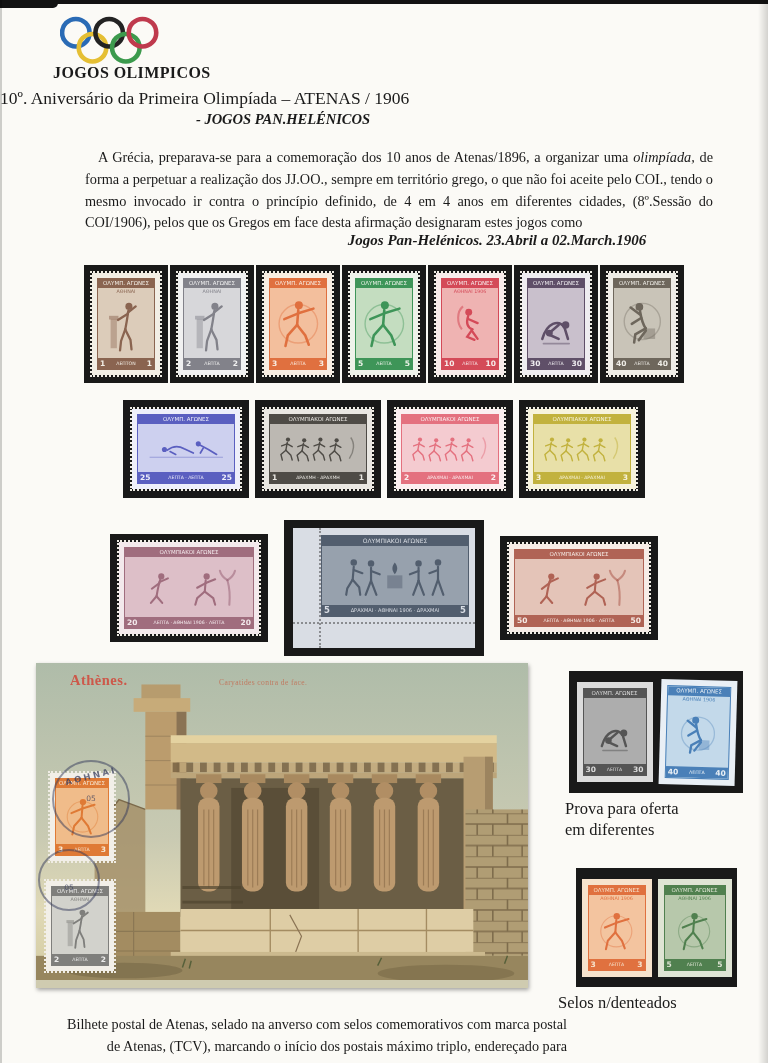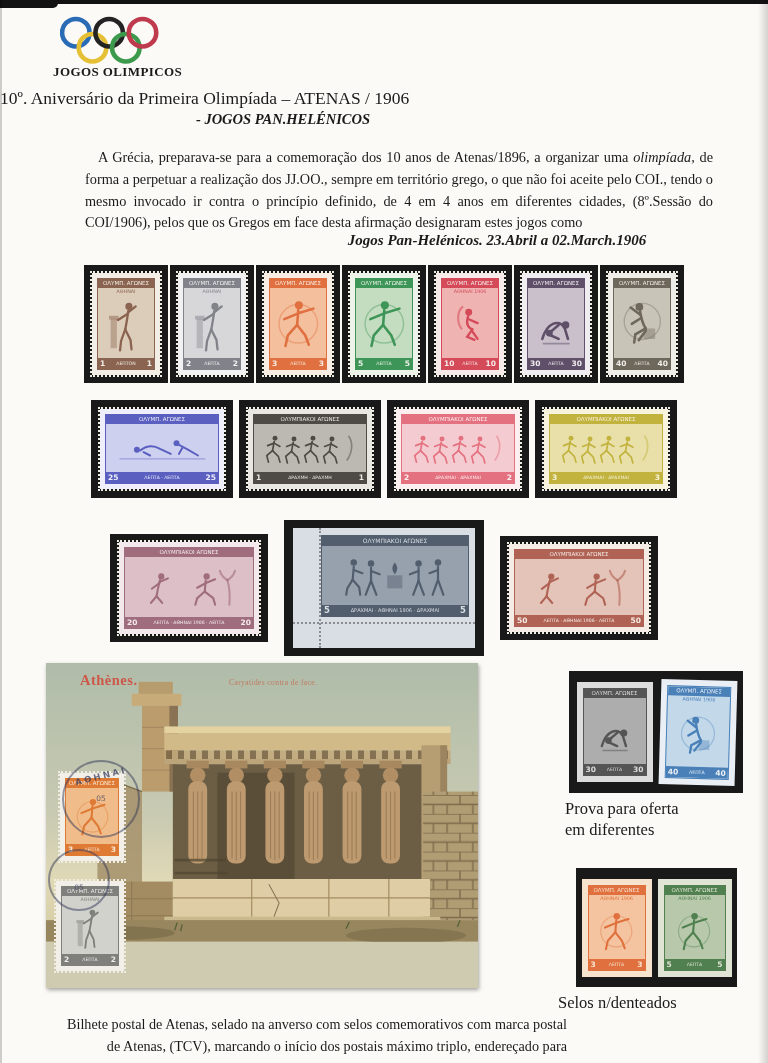--- a/index.html
+++ b/index.html
@@ -6,41 +6,41 @@
   .page{position:relative;width:768px;height:1063px;background:#fbfaf6;font-family:"Liberation Serif",serif;color:#1a1a1a;overflow:hidden;margin:0 auto}
 
   
   .scan-top{position:absolute;top:0;left:0;right:0;height:4px;background:#121212}
   .scan-top::before{content:"";position:absolute;left:0;top:0;width:58px;height:8px;background:#121212;border-radius:0 0 5px 0}
   .scan-right{position:absolute;top:0;right:0;bottom:0;width:10px;background:linear-gradient(90deg,rgba(0,0,0,0),rgba(0,0,0,.16))}
   .scan-left{position:absolute;top:0;left:0;bottom:0;width:2px;background:rgba(0,0,0,.18)}
 
   
   .rings{position:absolute;left:60px;top:16px}
-  .logo-label{position:absolute;left:53px;top:64px;font-weight:bold;font-size:13px;letter-spacing:.4px}
+  .logo-label{position:absolute;left:53px;top:64px;font-weight:bold;font-size:16px;letter-spacing:.4px}
   .title{position:absolute;left:0;right:56px;top:88px;font-size:17.5px}
   .subtitle{position:absolute;left:0;right:202px;top:111px;text-align:center;font-size:14.5px;font-weight:bold;font-style:italic}
   .intro{position:absolute;left:85px;top:147px;width:628px;font-size:14.3px;line-height:21.8px;text-align:justify;text-indent:13px}
   .intro i{font-style:italic}
   .dateline{position:absolute;left:226px;right:0;top:232px;text-align:center;font-weight:bold;font-style:italic;font-size:15px}
 
   
   .srow{position:absolute;left:0;right:0;display:flex;justify-content:center}
   .r1{top:265px;gap:2px}
   .r2{top:400px;gap:6px}
   .r3{top:520px;gap:16px;align-items:center}
   .mount{background:#191919;display:flex;align-items:center;justify-content:center;gap:7px}
   .r1 .mount{padding:8px}
   .r2 .mount{padding:9px}
   .r3 .mount{padding:8px 9px}
 
   .stamp{position:relative;background:var(--paper,#f2efe8);flex:none}
   .perf{outline:2px dotted #efece4;outline-offset:0}
   .v{width:68px;height:102px}
-  .h{width:124px;height:80px}
+  .h{width:108px;height:80px}
   .s20,.s50{width:140px;height:92px}
   .s50{height:88px}
   .frame{position:absolute;inset:5px;background:var(--art,#ddd);border:1.5px solid var(--ink,#555);display:flex;flex-direction:column;overflow:hidden}
   .stop{background:var(--ink);color:var(--paper);font-size:5.5px;line-height:9px;text-align:center;font-family:"DejaVu Sans",sans-serif;white-space:nowrap;overflow:hidden}
   .ssub{color:var(--ink);font-size:4.8px;line-height:7px;text-align:center;font-family:"DejaVu Sans",sans-serif;white-space:nowrap;overflow:hidden}
   .ssub:empty{display:none}
   .sart{flex:1;display:flex;align-items:center;justify-content:center;color:var(--ink);padding:1px;min-height:0}
   .sart svg{width:90%;height:96%}
   .sband{display:flex;align-items:center;background:var(--ink);color:var(--paper);font-family:"DejaVu Sans",sans-serif;padding:0 2px;gap:2px}
   .sval{font-size:7.5px;font-weight:bold;line-height:11px}
@@ -60,21 +60,21 @@
   .p30{width:76px;height:100px}
   .p40{width:76px;height:105px;transform:rotate(1.6deg)}
   .imperfs{position:absolute;left:576px;top:868px;width:161px;height:119px;background:#191919;display:flex;align-items:center;justify-content:center;gap:6px}
   .i3{width:70px;height:98px}
   .i5{width:74px;height:98px}
   .caption{position:absolute;text-align:left;font-size:16.5px;line-height:21px}
   .cap-prova{left:565px;top:798px;width:196px}
   .cap-selos{left:558px;top:992px;width:200px}
 
   
-  .postcard{position:absolute;left:46px;top:663px;width:432px;height:325px;background:#cfcbb0;box-shadow:1px 2px 4px rgba(0,0,0,.35)}
+  .postcard{position:absolute;left:36px;top:663px;width:492px;height:325px;background:#cfcbb0;box-shadow:1px 2px 4px rgba(0,0,0,.35)}
   .pc-art{position:absolute;inset:0}
   .pc-title{position:absolute;left:34px;top:9px;font-size:14.5px;font-weight:bold;color:#cd584a;letter-spacing:.5px}
   .pc-fr{position:absolute;left:183px;top:15px;font-size:7.5px;color:#c07a60;letter-spacing:.4px}
   .pc-gr{position:absolute;right:14px;top:11px;text-align:right;font-size:11px;line-height:16px;color:#bd5f3d;font-family:"DejaVu Sans",sans-serif}
   .pc-stamp{position:absolute}
   .ps1{left:14px;top:110px;width:64px;height:88px}
   .ps2{left:10px;top:218px;width:68px;height:90px}
   .postmark{position:absolute;border:2.5px solid rgba(50,55,90,.5);border-radius:50%;color:rgba(50,55,90,.72)}
   .pm1{left:16px;top:97px;width:74px;height:74px}
   .pm2{left:2px;top:186px;width:58px;height:58px}

